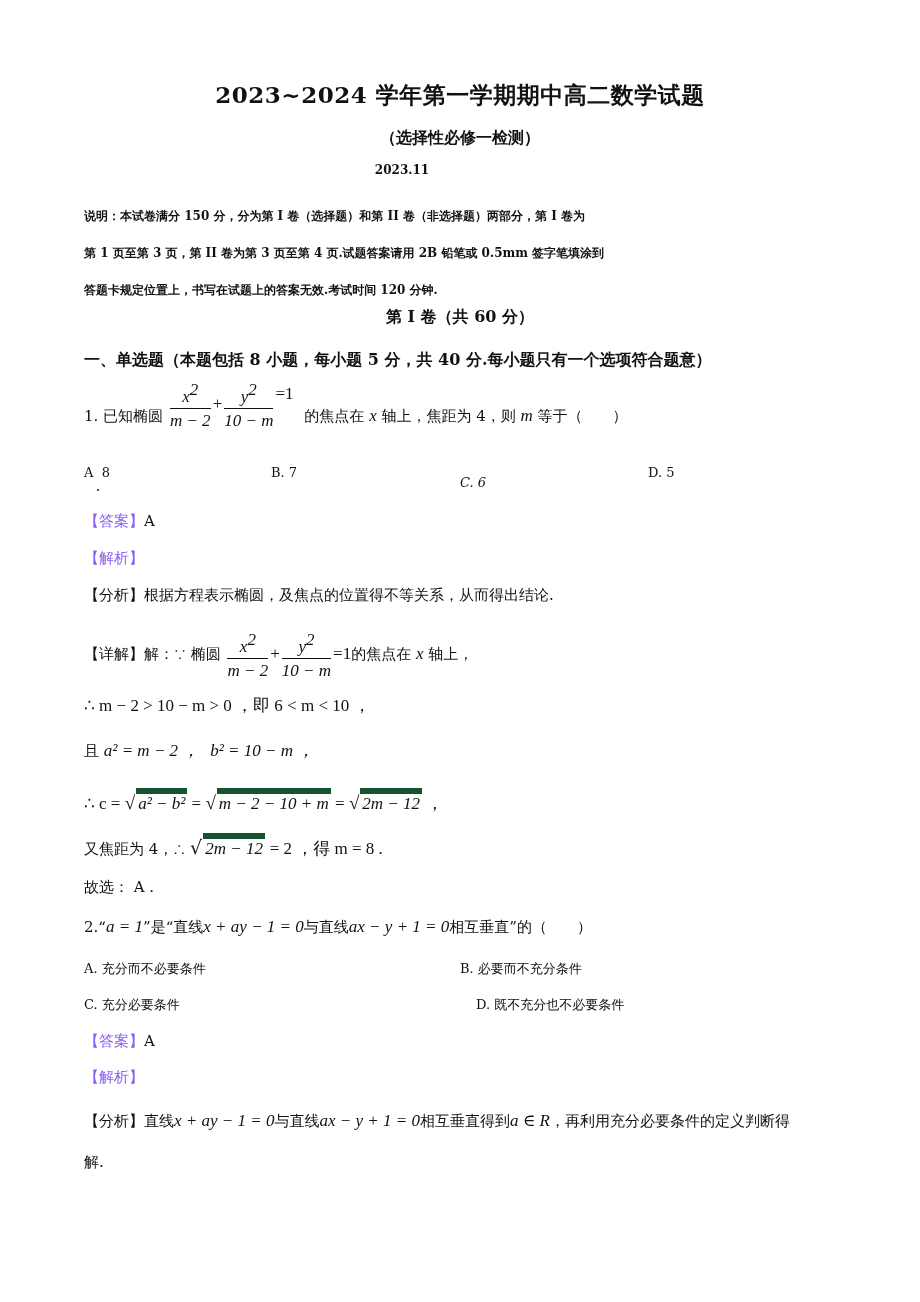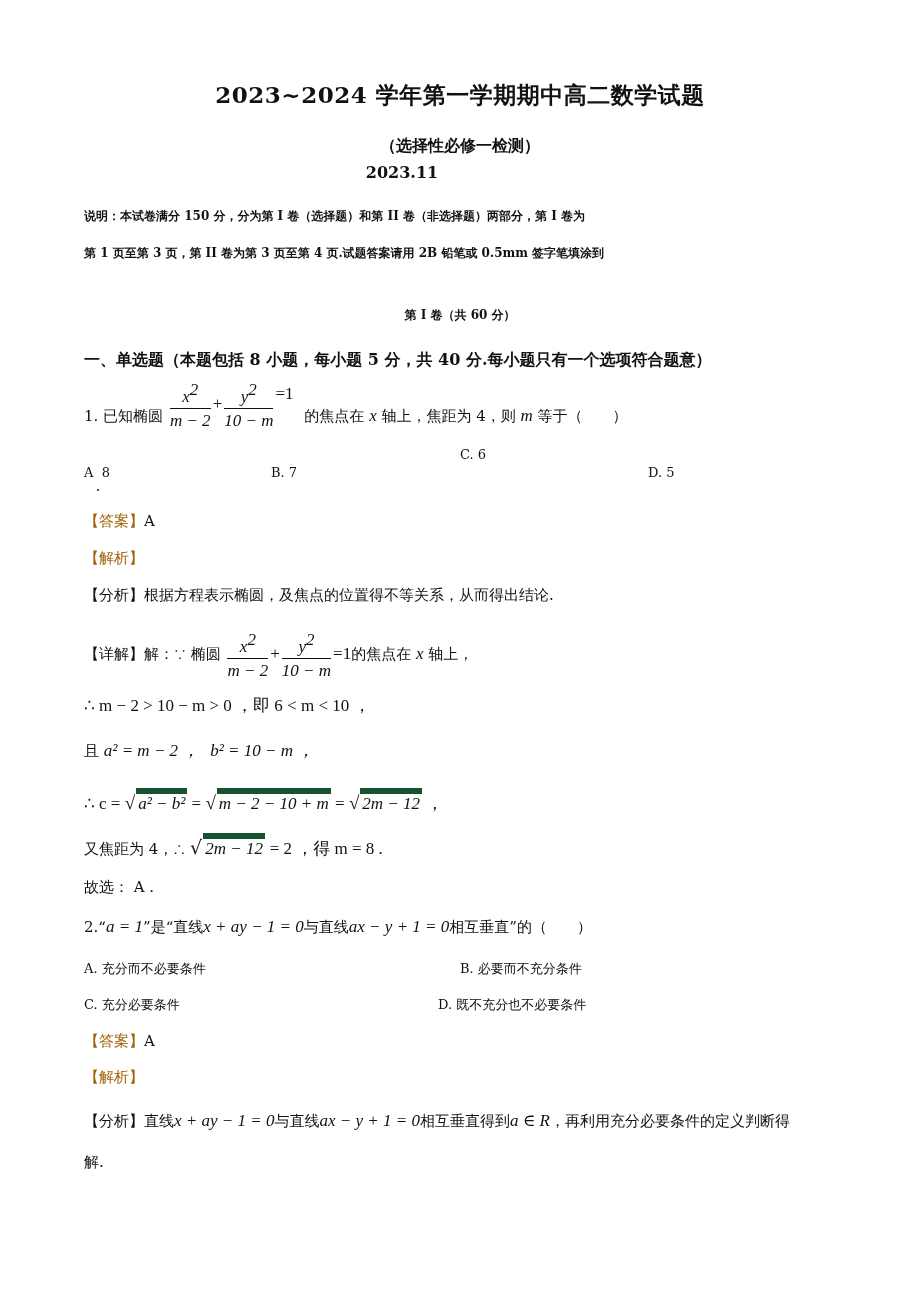--- a/index.html
+++ b/index.html
@@ -3,49 +3,50 @@
 <meta charset="utf-8">
 <style>
   html, body { margin: 0; padding: 0; background: #ffffff; }
   body {
     width: 920px; height: 1302px; position: relative; overflow: hidden;
     font-family: "DejaVu Serif", "Liberation Serif", serif;
     color: #111;
   }
   .abs { position: absolute; white-space: nowrap; }
   .title { left: 0; width: 920px; text-align: center; top: 80px; font-size: 23px; font-weight: bold; letter-spacing: 0.5px; }
-  .subtitle { left: 0; width: 920px; text-align: center; top: 128px; font-size: 16px; font-weight: bold; margin-top: 8px; }
-  .date { left: 0; width: 804px; text-align: center; top: 163px; font-size: 16px; font-weight: bold; }
+  .subtitle { left: 0; width: 920px; text-align: center; top: 128px; font-size: 16px; font-weight: bold; }
+  .date { left: 0; width: 804px; text-align: center; top: 163px; font-size: 12px; font-weight: bold; }
   .notes { left: 84px; top: 198px; width: 760px; font-size: 12px; font-weight: bold; line-height: 37px; white-space: normal; }
   .notes p { margin: 0; white-space: nowrap; }
-  .vol-title { left: 0; width: 920px; text-align: center; top: 307px; font-size: 12px; font-weight: bold; }
+  .vol-title { left: 0; width: 920px; text-align: center; top: 307px; font-size: 16px; font-weight: bold; }
   .section { left: 84px; top: 350px; font-size: 16px; font-weight: bold; }
   .body-text { font-size: 15px; }
   .math { font-family: "Liberation Serif", "DejaVu Serif", serif; font-style: italic; font-size: 17px; }
   .mathr { font-family: "Liberation Serif", "DejaVu Serif", serif; font-size: 17px; }
-  .label { color: #a16207; }
+  .label { color: #8b5cf6; }
   .frac { display: inline-block; vertical-align: middle; text-align: center; margin: 0 2px; }
   .frac .num { display: block; border-bottom: 1px solid #111; padding: 0 3px 1px 3px; line-height: 20px; }
   .frac .den { display: block; padding-top: 2px; line-height: 20px; }
   sup { font-size: 10px; }
   .sqrt { display: inline-block; border-top: 6px solid #14532d; padding: 0 2px; margin-left: 1px; line-height: 20px; }
   .rad { font-size: 19px; font-style: normal; }
   .opt { position: absolute; font-size: 13px; }
   .dot { position: absolute; width: 2px; height: 2px; background: #111; border-radius: 1px; }
 </style>
 </head>
 <body>
 
 <div class="abs title">2023~2024 学年第一学期期中高二数学试题</div>
 <div class="abs subtitle">（选择性必修一检测）</div>
 <div class="abs date">2023.11</div>
 
 <div class="abs notes">
   <p>说明：本试卷满分 150 分，分为第 I 卷（选择题）和第 II 卷（非选择题）两部分，第 I 卷为</p>
   <p>第 1 页至第 3 页，第 II 卷为第 3 页至第 4 页.试题答案请用 2B 铅笔或 0.5mm 签字笔填涂到</p>
+  <p>答题卡规定位置上，书写在试题上的答案无效.考试时间 120 分钟.</p>
 </div>
 
 <div class="abs vol-title">第 I 卷（共 60 分）</div>
 <div class="abs section">一、单选题（本题包括 8 小题，每小题 5 分，共 40 分.每小题只有一个选项符合题意）</div>
 
 <div class="abs body-text" style="left:84px; top:392px;">
   <span>1.</span>
   <span>已知椭圆</span>
   <span class="frac math" style="position:relative; top:-12px;">
     <span class="num"><span>x</span><sup class="mathr">2</sup></span>
@@ -57,21 +58,21 @@
   <span style="margin-left:6px;">的焦点在</span>
   <span class="math">x</span>
   <span>轴上，焦距为 4，则</span>
   <span class="math">m</span>
   <span>等于（　　）</span>
 </div>
 
 <div class="opt" style="left:84px; top:465px;"><span>A</span>&nbsp;&nbsp;<span>8</span></div>
 <div class="dot" style="left:97px; top:489px;"></div>
 <div class="opt" style="left:271px; top:465px;"><span>B.</span> <span>7</span></div>
-<div class="opt" style="left:460px; top:447px;"><span>C.</span> <span>6</span></div>
+<div class="opt" style="left:460px; top:475px;font-style:italic;"><span>C.</span> <span>6</span></div>
 <div class="opt" style="left:648px; top:465px;"><span>D.</span> <span>5</span></div>
 
 <div class="abs body-text" style="left:84px; top:512px;">
   <span class="label">【答案】</span><span>A</span>
 </div>
 <div class="abs body-text label" style="left:84px; top:549px;">【解析】</div>
 <div class="abs body-text" style="left:84px; top:586px;">
   <span>【分析】</span><span>根据方程表示椭圆，及焦点的位置得不等关系，从而得出结论.</span>
 </div>
 
@@ -113,21 +114,21 @@
 
 <div class="abs body-text" style="left:84px; top:878px;">故选： A .</div>
 
 <div class="abs body-text" style="left:84px; top:917px;">
   <span>2.</span><span>“</span><span class="math">a = 1</span><span>”是“直线</span><span class="math">x + ay − 1 = 0</span><span>与直线</span><span class="math">ax − y + 1 = 0</span><span>相互垂直”的（　　）</span>
 </div>
 
 <div class="opt" style="left:84px; top:960px;"><span>A.</span> <span>充分而不必要条件</span></div>
 <div class="opt" style="left:460px; top:960px;"><span>B.</span> <span>必要而不充分条件</span></div>
 <div class="opt" style="left:84px; top:996px;"><span>C.</span> <span>充分必要条件</span></div>
-<div class="opt" style="left:438px; top:996px;"><span>D.</span> <span>既不充分也不必要条件</span></div>
+<div class="opt" style="left:476px; top:996px;"><span>D.</span> <span>既不充分也不必要条件</span></div>
 
 <div class="abs body-text" style="left:84px; top:1032px;">
   <span class="label">【答案】</span><span>A</span>
 </div>
 <div class="abs body-text label" style="left:84px; top:1068px;">【解析】</div>
 <div class="abs body-text" style="left:84px; top:1110px;">
   <span>【分析】</span><span>直线</span><span class="math">x + ay − 1 = 0</span><span>与直线</span><span class="math">ax − y + 1 = 0</span><span>相互垂直得到</span><span class="math">a ∈ R</span><span>，再利用充分必要条件的定义判断得</span>
 </div>
 <div class="abs body-text" style="left:84px; top:1153px;">解.</div>
 

